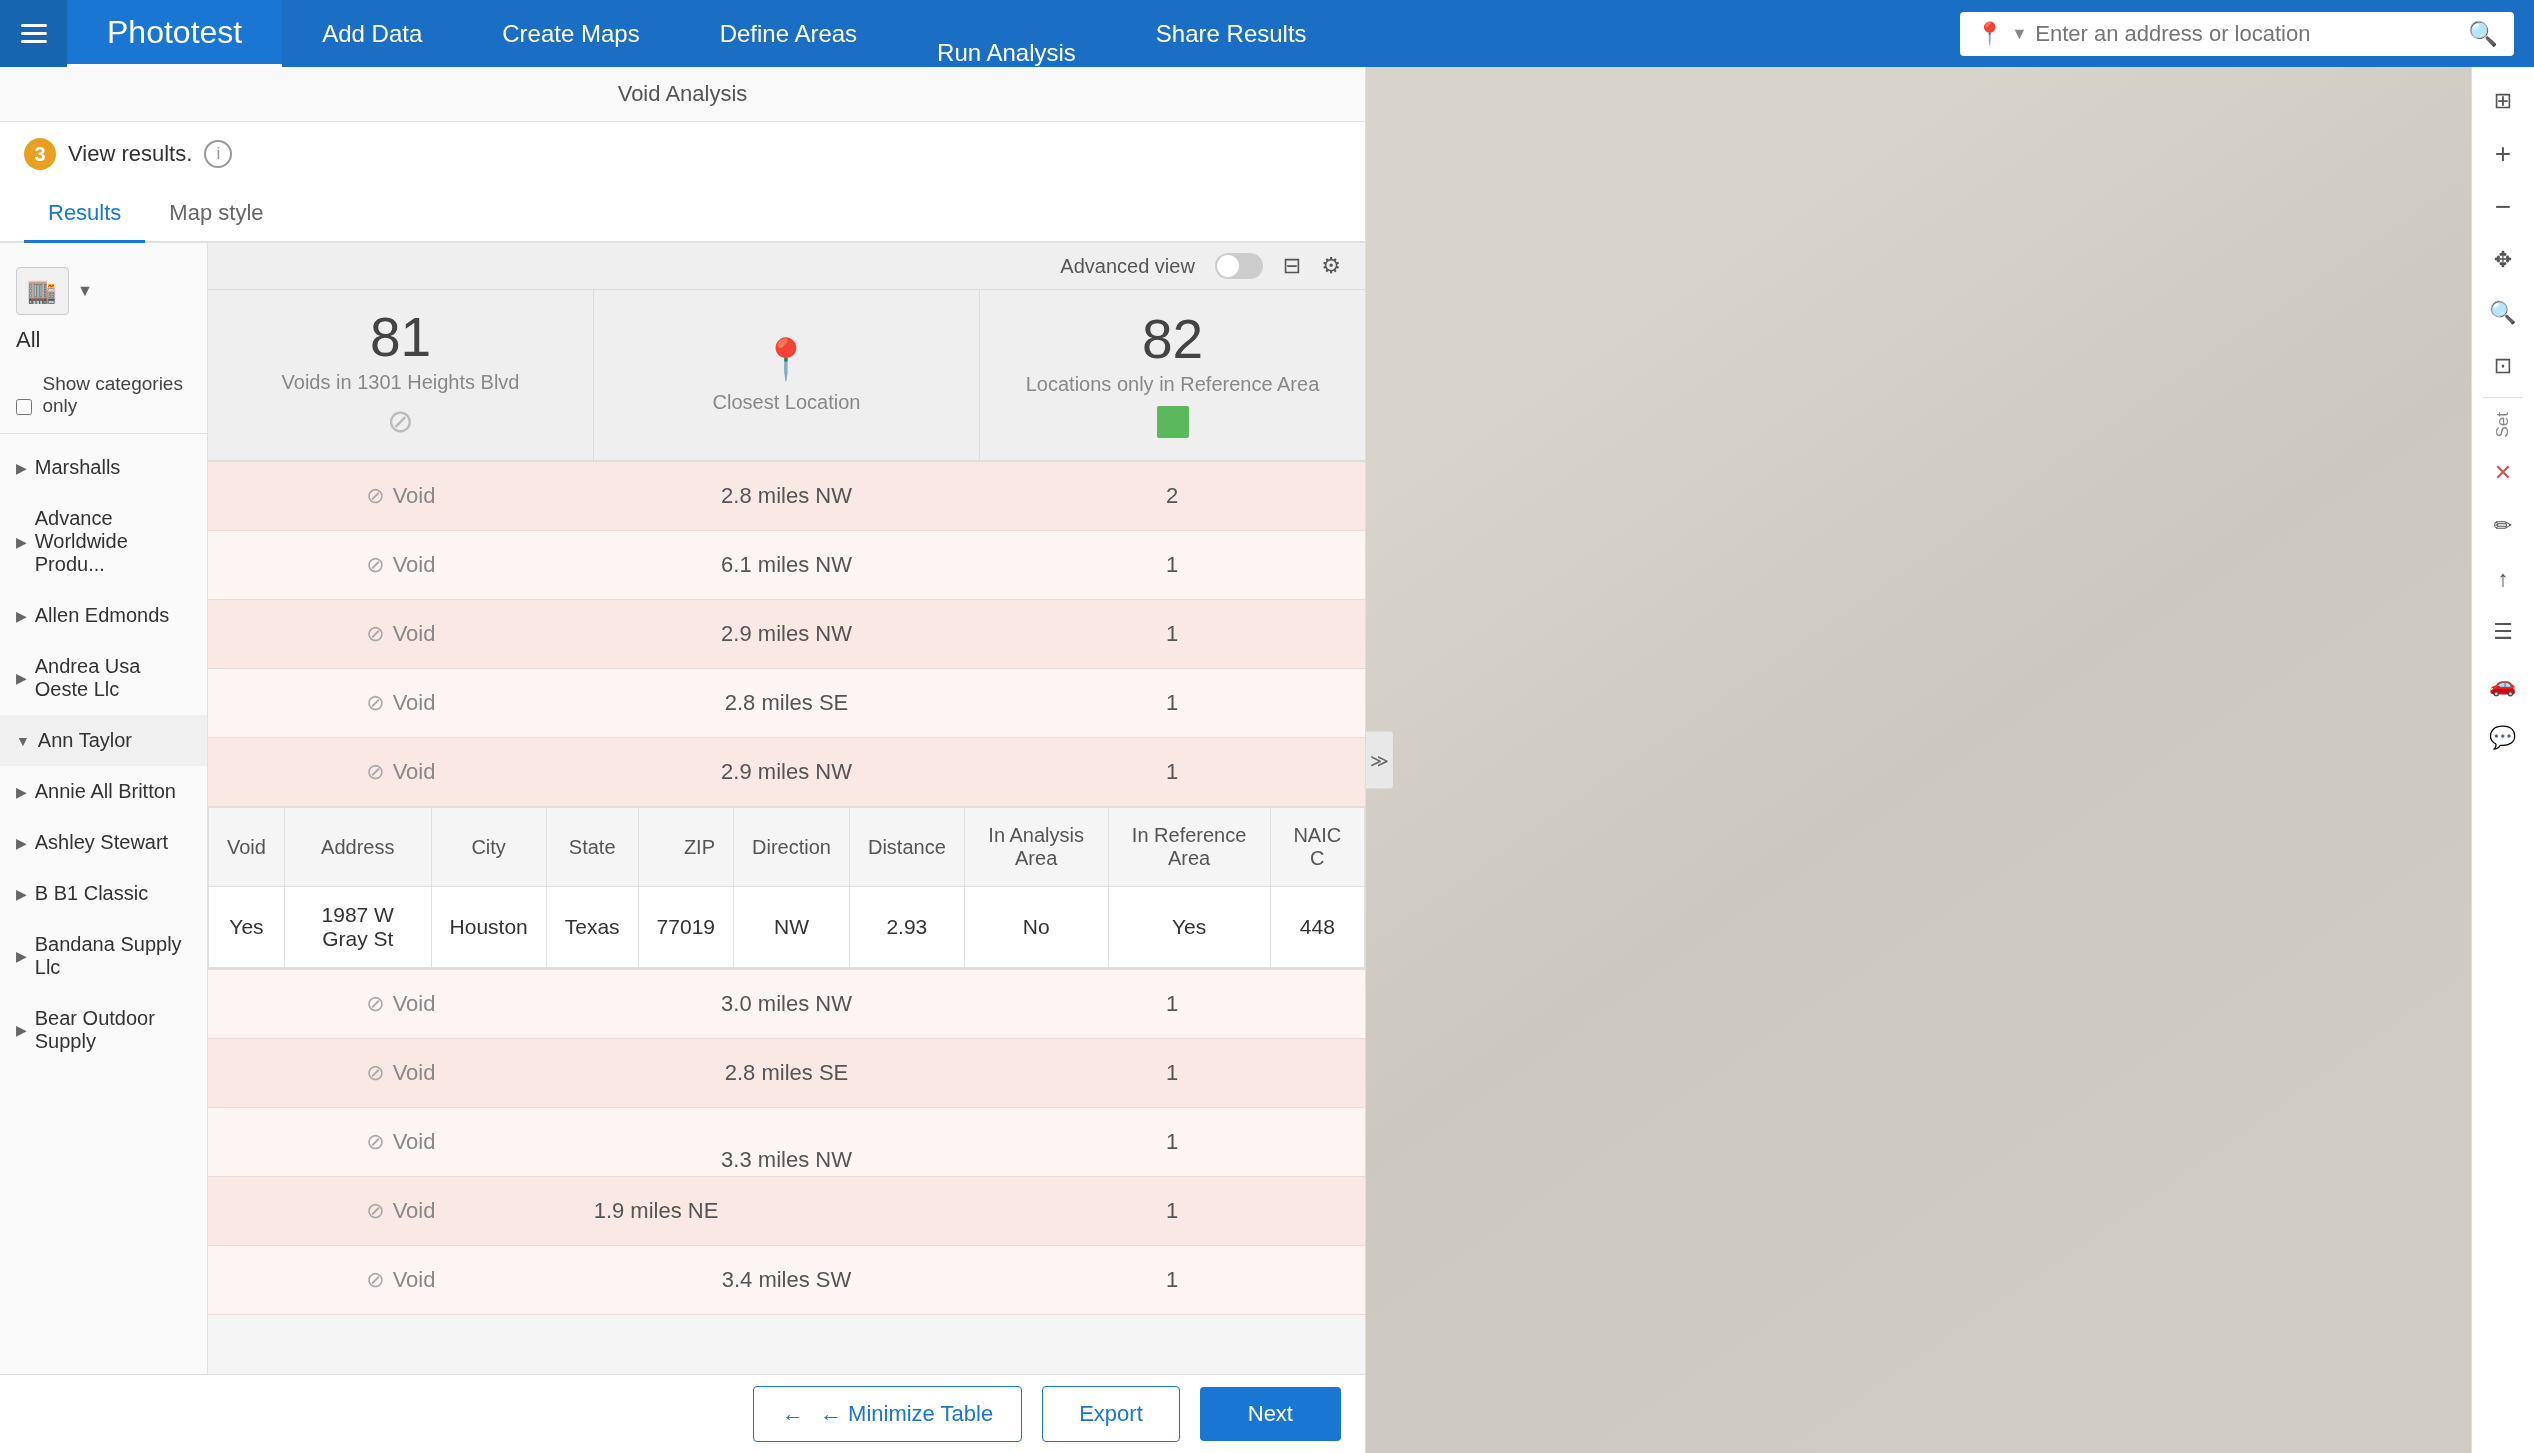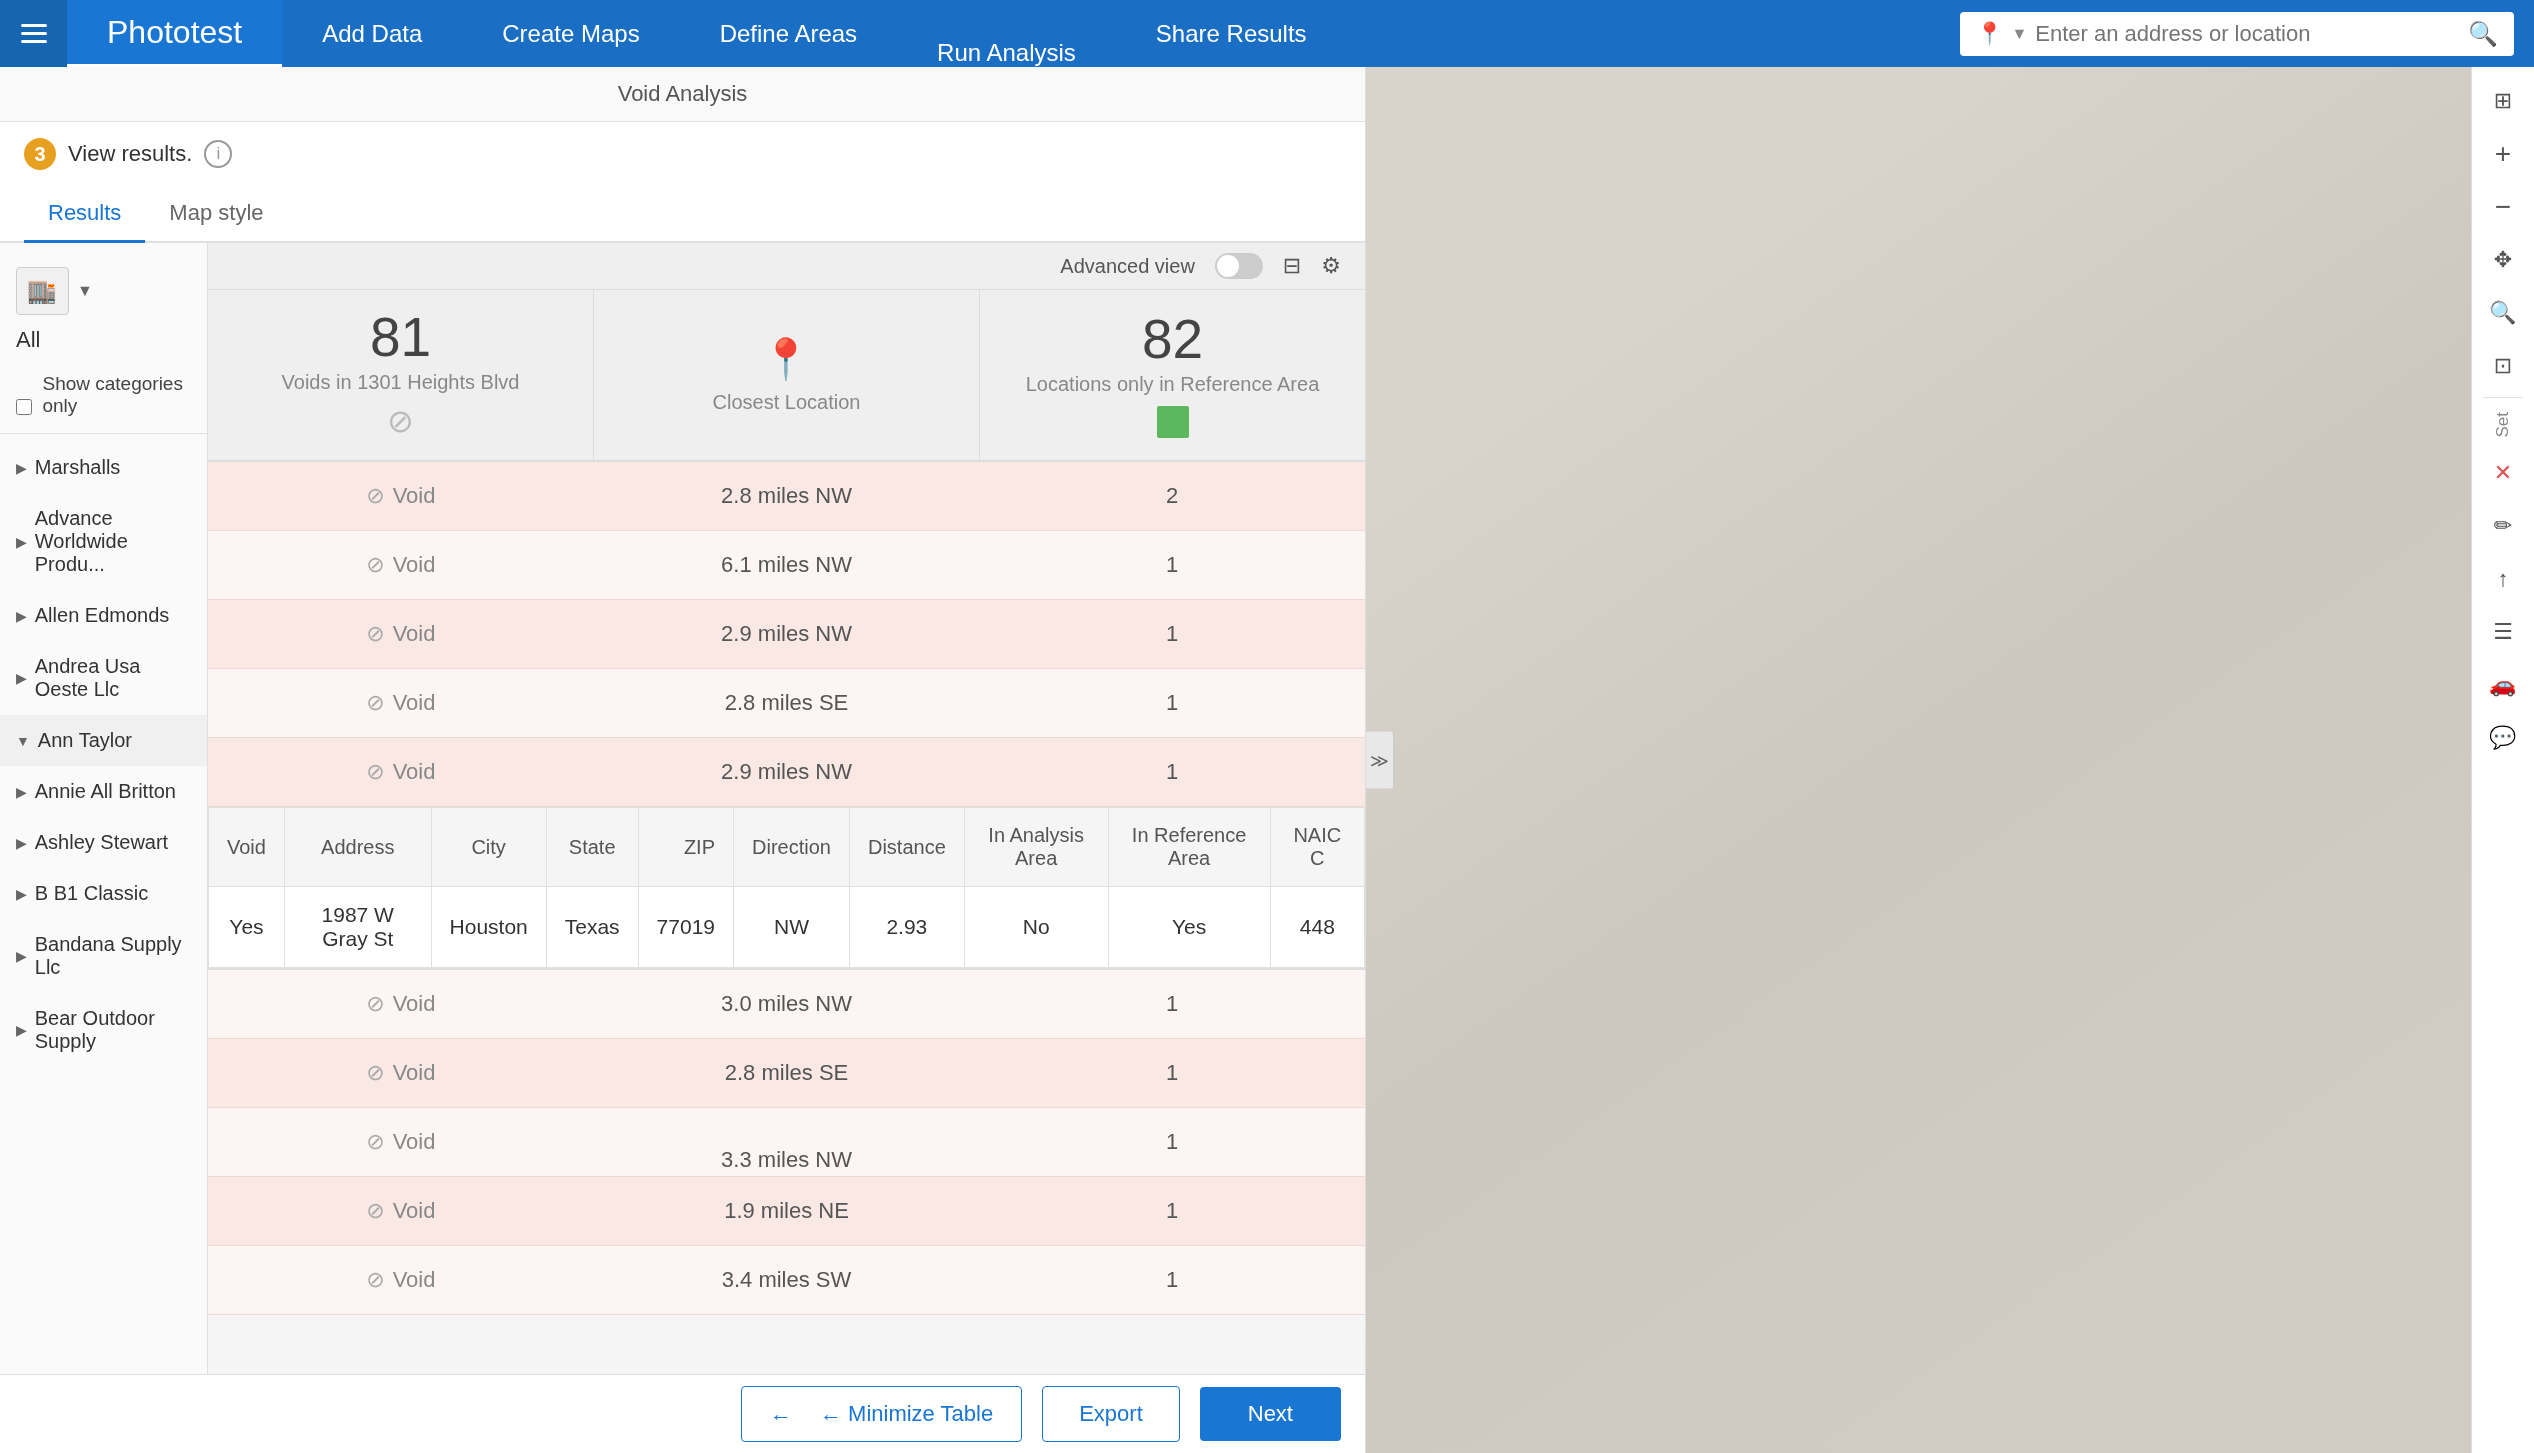--- a/index.html
+++ b/index.html
@@ -323,21 +323,21 @@
           </div>
           <div style="flex:1;display:flex;align-items:center;justify-content:center;font-size:22px;color:#555;">
             <span>1</span>
           </div>
         </div>
         <div style="display:flex;align-items:center;background:#f9e8e4;border-bottom:1px solid #f0d8d4;min-height:69px;cursor:pointer;">
           <div style="flex:1;display:flex;align-items:center;justify-content:center;font-size:22px;color:#888;gap:8px;">
             <span style="color:#aaa;">⊘</span>
             <span>Void</span>
           </div>
-          <div style="flex:1;display:flex;align-items:center;justify-content:center;font-size:22px;color:#555;">
+          <div style="flex:1;display:flex;align-items:center;font-size:22px;color:#555;">
             <span>1.9 miles NE</span>
           </div>
           <div style="flex:1;display:flex;align-items:center;justify-content:center;font-size:22px;color:#555;">
             <span>1</span>
           </div>
         </div>
         <div style="display:flex;align-items:center;background:#fdf5f3;border-bottom:1px solid #f0d8d4;min-height:69px;cursor:pointer;">
           <div style="flex:1;display:flex;align-items:center;justify-content:center;font-size:22px;color:#888;gap:8px;">
             <span style="color:#aaa;">⊘</span>
             <span>Void</span>
@@ -349,21 +349,21 @@
             <span>1</span>
           </div>
         </div>
 
       </div>
     </div>
 
     <div style="display:flex;align-items:center;justify-content:flex-end;padding:16px 24px;background:white;border-top:1px solid #ddd;gap:20px;height:79px;">
       <button style="padding:14px 28px;border:1px solid #1976d2;background:white;color:#1976d2;font-size:22px;border-radius:4px;cursor:pointer;display:flex;align-items:center;gap:8px;">
         <span>←</span>
-        <span style="margin-left:20px;">← Minimize Table</span>
+        <span style="margin-left:8px;">← Minimize Table</span>
       </button>
       <button style="padding:14px 36px;border:1px solid #1976d2;background:white;color:#1976d2;font-size:22px;border-radius:4px;cursor:pointer;">
         <span>Export</span>
       </button>
       <button style="padding:14px 48px;background:#1976d2;color:white;font-size:22px;border-radius:4px;border:none;cursor:pointer;">
         <span>Next</span>
       </button>
     </div>
   </div>
 

